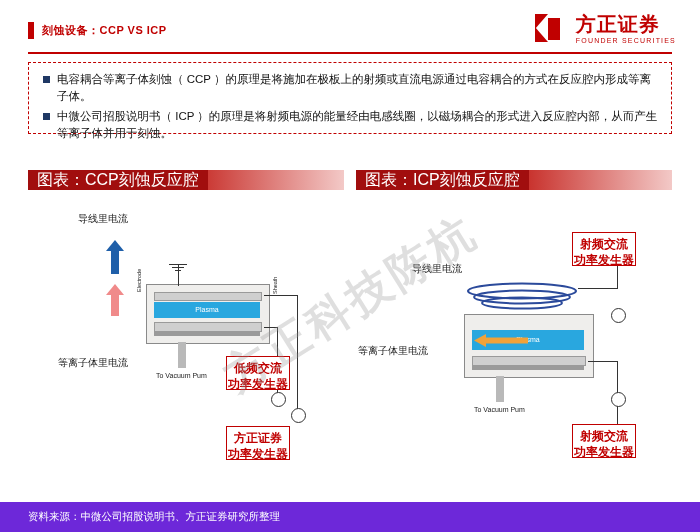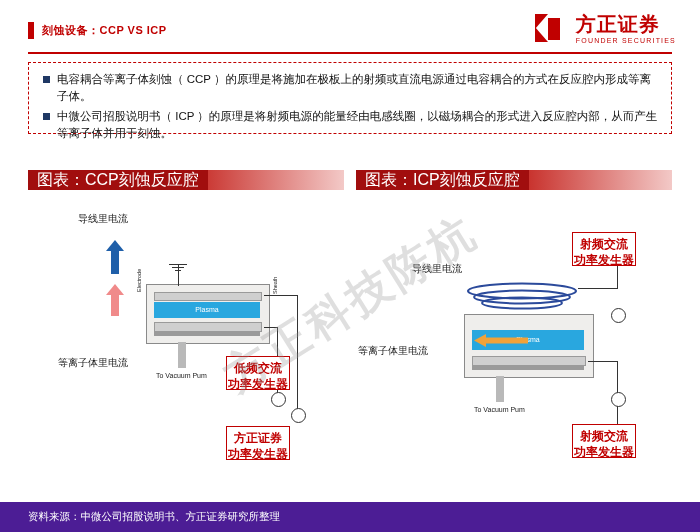--- a/index.html
+++ b/index.html
@@ -79,21 +79,21 @@
   .elec{position:absolute;background:#cfcfcf;border:1px solid #9a9a9a;}
   .pipe{position:absolute;background:#b9b9b9;}
   .circ{position:absolute;border:1px solid #333;border-radius:50%;background:#fff;}
 
   .genbox{position:absolute;border:1px solid #c00000;background:#fff;}
   .genbox .gl{font-size:12px;color:#c00000;text-align:center;line-height:1.35;padding-top:3px;font-weight:bold;}
 
   .line{position:absolute;background:#333;}
 
   
-  .footer{position:absolute;left:0;bottom:0;width:700px;height:30px;background:#4c1d95;}
+  .footer{position:absolute;left:0;bottom:0;width:700px;height:30px;background:#6d28d9;}
   .footer-text{position:absolute;left:28px;top:8px;font-size:10.5px;color:#fff;}
 
   .coil{position:absolute;}
 </style>
 </head>
 <body>
 
 <div class="slide">
 
   <div class="header">

